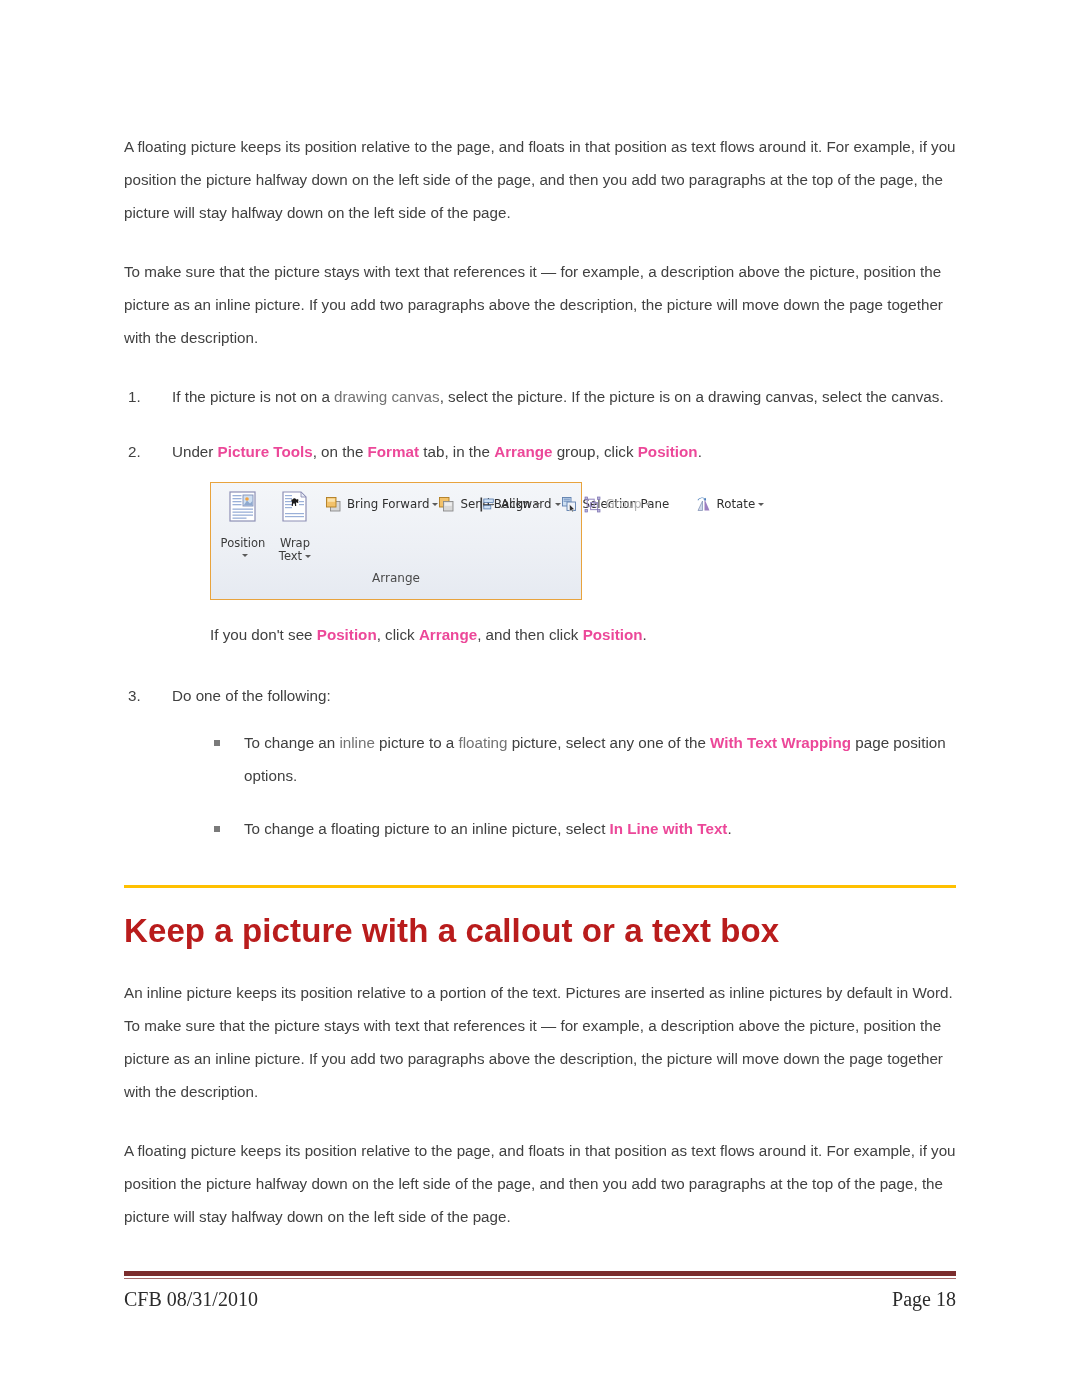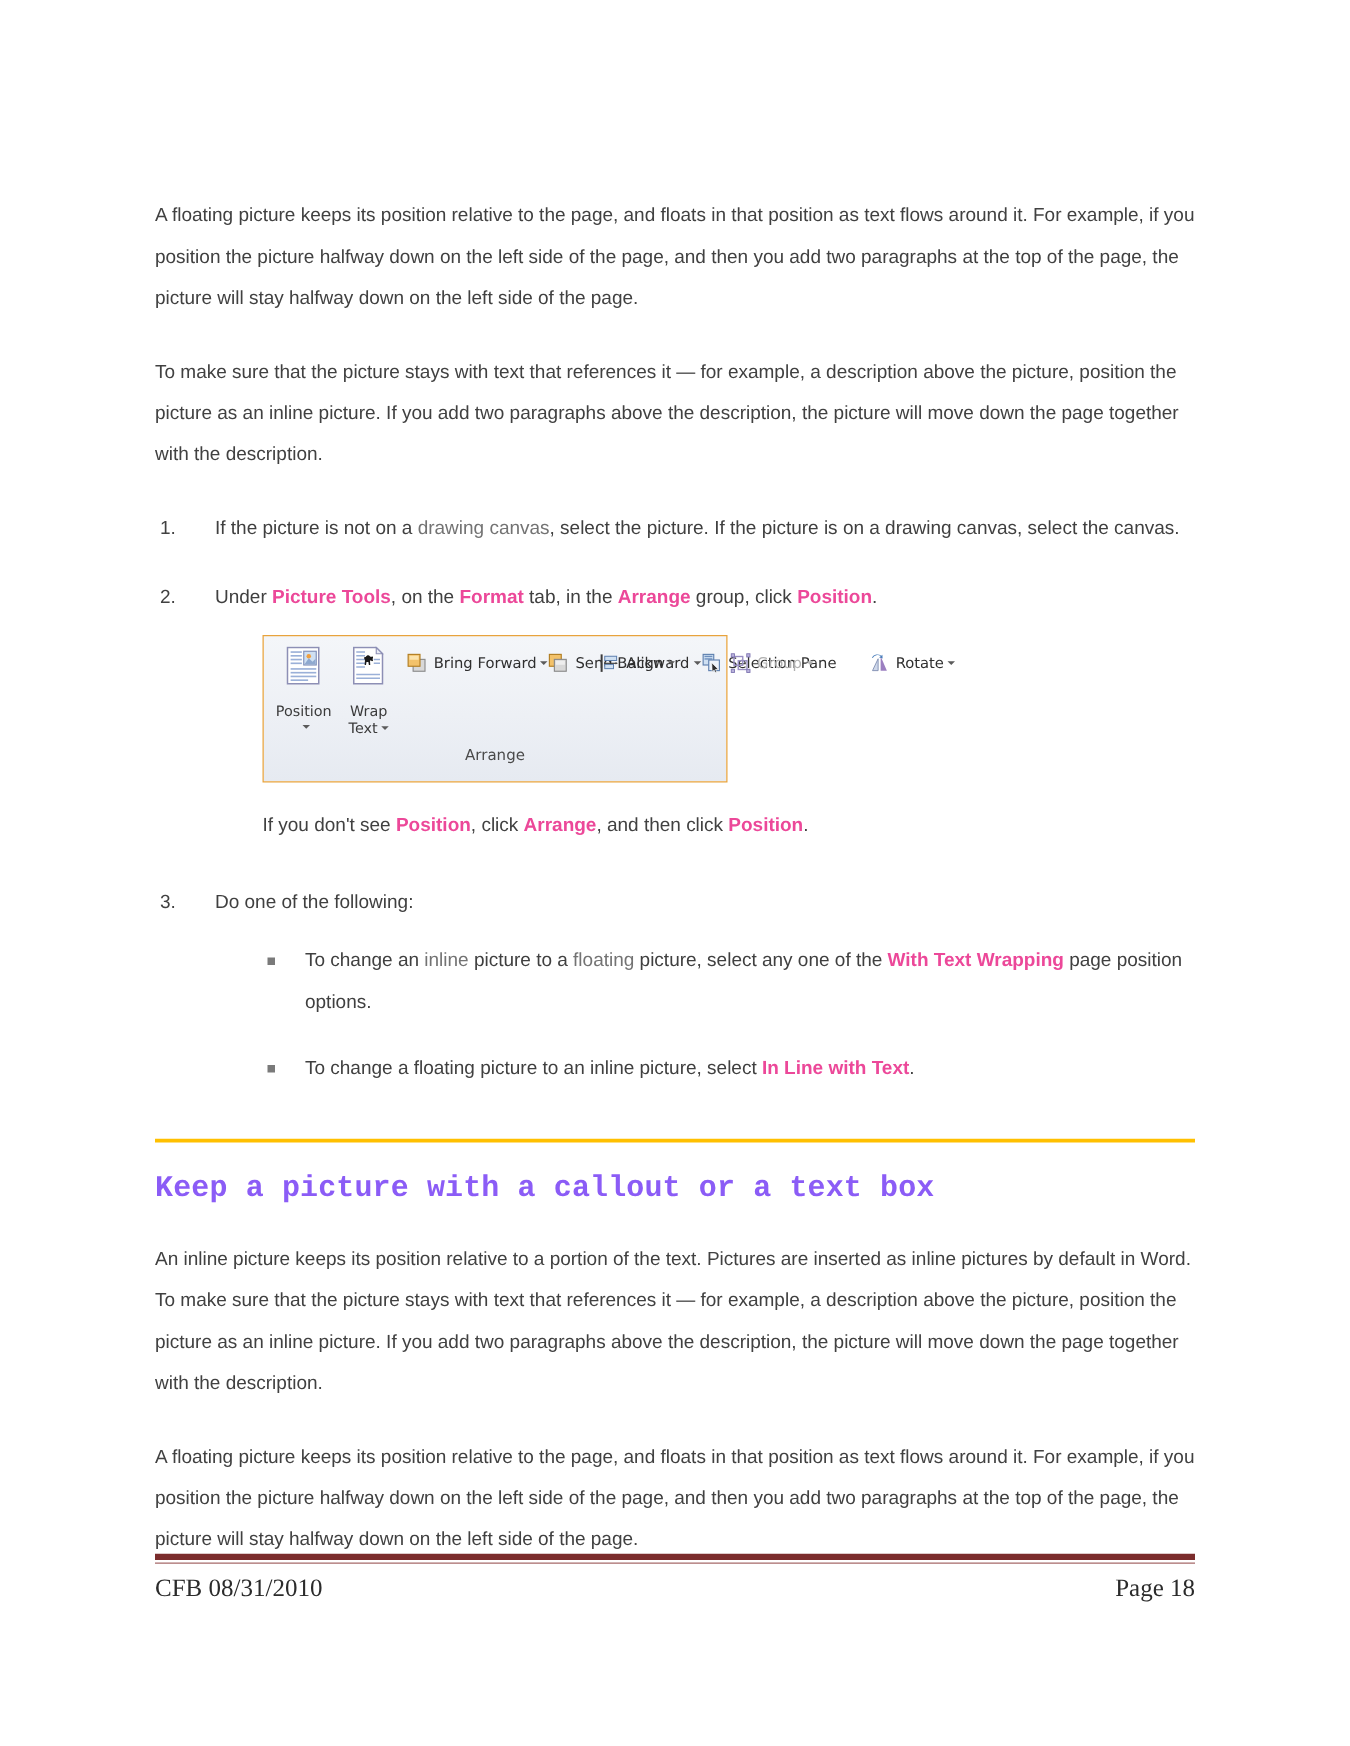--- a/index.html
+++ b/index.html
@@ -18,21 +18,21 @@
   .page {
     position: relative;
     width: 1080px;
     height: 1397px;
     box-sizing: border-box;
     padding: 0;
   }
   .content {
     position: absolute;
     left: 124px;
-    top: 156px;
+    top: 130px;
     width: 832px;
   }
 
   p.body-para {
     font-size: 15.2px;
     line-height: 33px;
     margin: 0 0 26px 0;
     color: #414141;
     text-align: left;
   }
@@ -169,33 +169,33 @@
     background: #7a7a7a;
   }
 
   
   .gold-rule {
     border-top: 3px solid #FFC000;
     margin: 40px 0 0 0;
     width: 832px;
   }
   h2.section-heading {
-    font-family: Liberation Mono, monospace;
+    font-family: Liberation Sans, sans-serif;
     font-weight: bold;
-    font-size: 24px;
-    color: #8b5cf6;
+    font-size: 33px;
+    color: #b91c1c;
     margin: 24px 0 26px 0;
     letter-spacing: 0.1px;
   }
 
   
   .footer {
     position: absolute;
     left: 124px;
-    top: 1243px;
+    top: 1271px;
     width: 832px;
   }
   .footer-rule-thick {
     height: 5px;
     background: #7B2C2C;
   }
   .footer-rule-thin {
     height: 1.5px;
     background: #A66A6A;
     margin-top: 1.5px;

